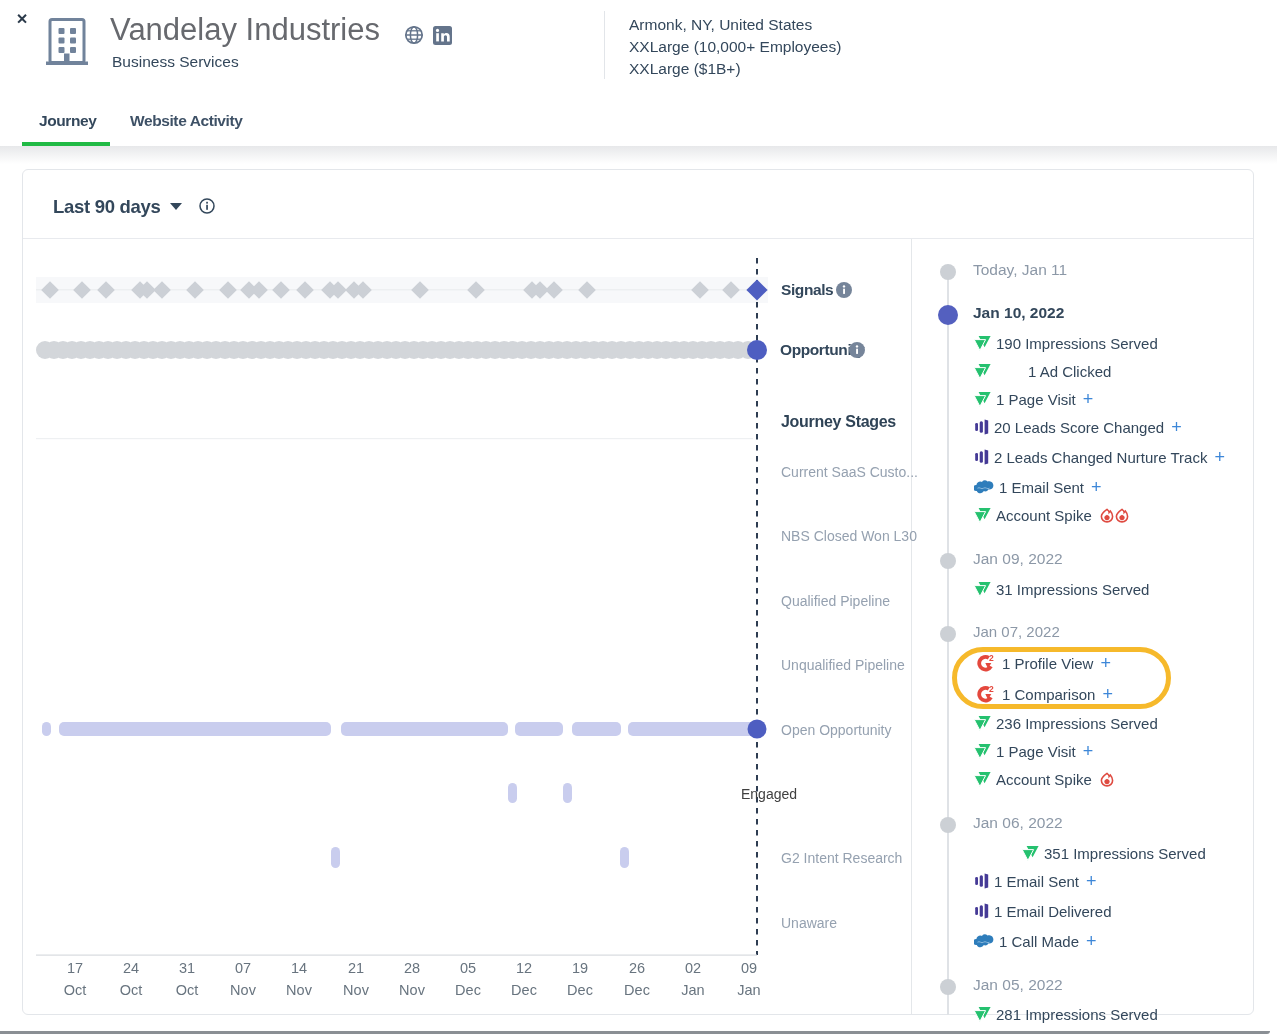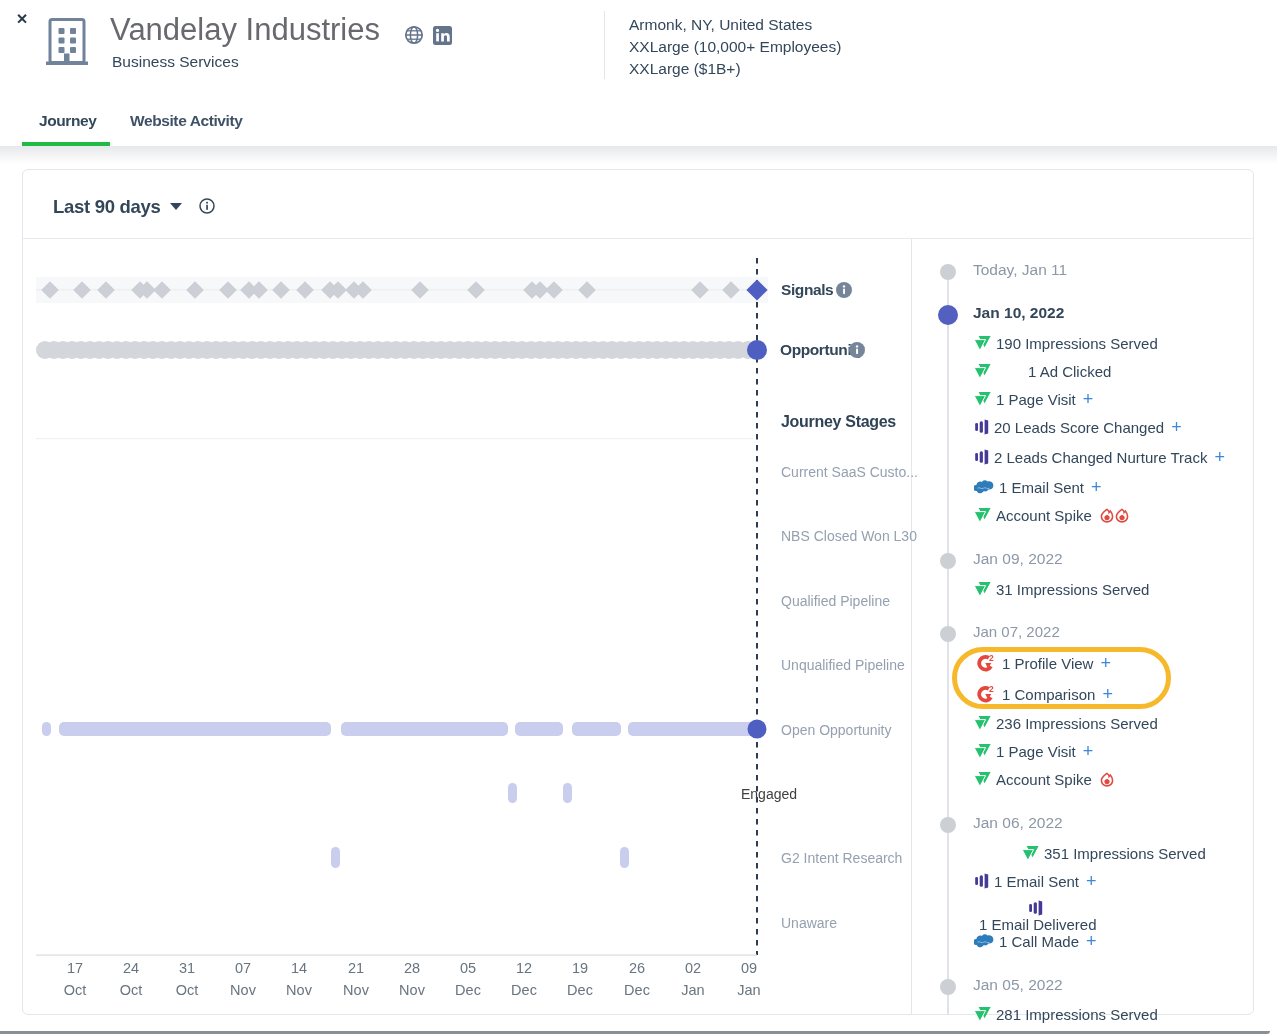--- a/index.html
+++ b/index.html
@@ -404,21 +404,21 @@
         <svg width="15" height="16" viewBox="0 0 15 16" style="flex:none;">
           <g fill="#453a96">
             <rect x="1.2" y="3.9" width="2.8" height="8.2" rx="1.3"></rect>
             <rect x="5.7" y="2.2" width="3.2" height="11.6" rx="1.5"></rect>
             <path d="M10.6 0.6 L14.2 1.6 L14.2 14.4 L10.6 15.4 Z"></path>
           </g>
         </svg>
         <span style="margin-left:5px;font-size:15px;color:#33475b;white-space:nowrap;">1 Email Sent</span>
         <span style="margin-left:7px;font-size:18px;color:#3d87d8;">+</span>
       </div>
-  <div class="abs" style="left:974px;top:900px;height:22px;display:flex;align-items:center;flex-direction:column;">
+  <div class="abs" style="left:974px;top:900px;height:22px;display:flex;align-items:center;">
         <svg width="15" height="16" viewBox="0 0 15 16" style="flex:none;">
           <g fill="#453a96">
             <rect x="1.2" y="3.9" width="2.8" height="8.2" rx="1.3"></rect>
             <rect x="5.7" y="2.2" width="3.2" height="11.6" rx="1.5"></rect>
             <path d="M10.6 0.6 L14.2 1.6 L14.2 14.4 L10.6 15.4 Z"></path>
           </g>
         </svg>
         <span style="margin-left:5px;font-size:15px;color:#33475b;white-space:nowrap;">1 Email Delivered</span>
       </div>
   <div class="abs" style="left:974px;top:930px;height:22px;display:flex;align-items:center;">

